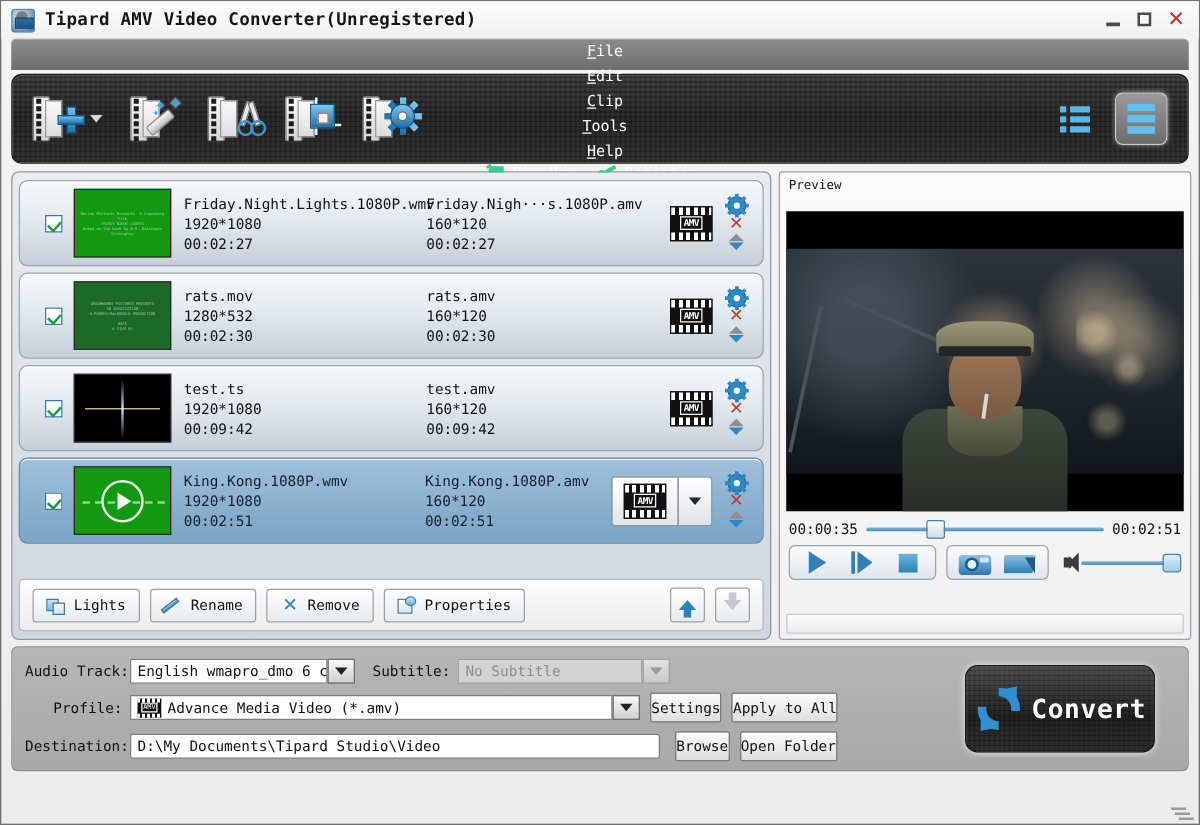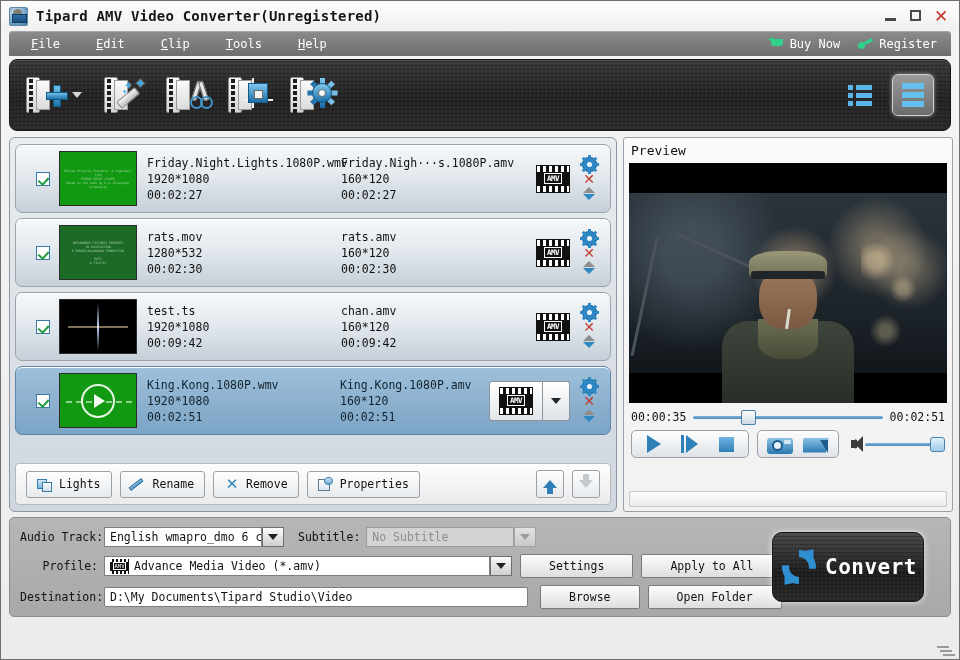--- a/index.html
+++ b/index.html
@@ -46,20 +46,21 @@
   .wb-min::after{content:"";position:absolute;left:2px;bottom:3px;width:11px;height:3px;background:#4a4a4a;}
   .wb-max::after{content:"";position:absolute;left:2px;top:2px;width:11px;height:11px;border:2px solid #4a4a4a;box-sizing:border-box;}
   .wb-close{color:#c0392b;font-size:17px;font-weight:bold;line-height:16px;text-align:center;font-family:"DejaVu Sans",sans-serif;}
 
   
   .menubar{
     height:25px;margin:0 8px;border-radius:4px 4px 0 0;
     background:linear-gradient(#8c8c8c,#6e6e6e);
     display:flex;align-items:center;color:#fff;
     box-shadow:inset 0 1px 0 #a6a6a6;
+    flex-direction:column;
   }
   .menu-item{
     padding:3px 14px;margin-left:8px;font-size:12px;color:#ffffff;white-space:nowrap;
   }
   .menu-item u{text-decoration:underline;}
   .menu-spacer{flex:1 1 auto;}
   .menu-right{display:flex;align-items:center;gap:18px;padding-right:14px;}
   .menu-right .mr{display:flex;align-items:center;gap:6px;color:#fff;font-size:12px;}
   .cart-ico{width:15px;height:12px;position:relative;display:inline-block;}
   .cart-ico::before{content:"";position:absolute;left:2px;top:1px;width:12px;height:7px;background:#2fd18b;border-radius:0 0 3px 3px;}
@@ -286,21 +287,21 @@
   .ar-dn{width:0;height:0;border-left:7px solid transparent;border-right:7px solid transparent;border-top:8px solid #c3c9ce;position:relative;}
   .ar-dn::after{content:"";position:absolute;left:-3px;top:-14px;width:6px;height:6px;background:#c3c9ce;}
 
   
   .preview{
     width:330px;height:375px;box-sizing:border-box;
     background:linear-gradient(#fafafa,#f1f1f1);
     border:1px solid #9aa1a8;border-radius:3px;
     padding:4px 5px;position:relative;
   }
-  .prev-label{font-size:13px;color:#111;margin:1px 0 5px 2px;}
+  .prev-label{font-size:10px;color:#111;margin:1px 0 15px 2px;}
   .video{
     width:318px;height:240px;background:#000;position:relative;overflow:hidden;
   }
   .vframe{
     position:absolute;left:0;right:0;top:30px;height:180px;
     background:
       radial-gradient(circle at 52% 42%, rgba(190,160,125,.55) 0 6%, transparent 22%),
       radial-gradient(circle at 78% 30%, rgba(255,220,170,.35) 0 4%, transparent 18%),
       radial-gradient(circle at 88% 42%, rgba(255,225,175,.30) 0 3%, transparent 14%),
       radial-gradient(circle at 20% 35%, rgba(150,170,190,.25) 0 10%, transparent 34%),
@@ -372,21 +373,21 @@
   .ddbtn{
     width:22px;height:20px;border:1px solid #6f6f6f;box-sizing:border-box;
     background:linear-gradient(#fbfbfb,#cfcfcf);display:flex;align-items:center;justify-content:center;
   }
   .ddbtn.disabled{background:linear-gradient(#e2e2e2,#c9c9c9);border-color:#a3a3a3;}
   .ddbtn .tri{width:0;height:0;border-left:5px solid transparent;border-right:5px solid transparent;border-top:6px solid #222;}
   .ddbtn.disabled .tri{border-top-color:#9c9c9c;}
   .sbtn{
     height:22px;border:1px solid #7a7a7a;border-radius:2px;
     background:linear-gradient(#fcfcfc,#dedede);
-    display:flex;align-items:center;justify-content:center;padding:0 28px;font-size:11.5px;color:#111;white-space:nowrap;
+    display:flex;align-items:center;justify-content:center;padding:0 0;font-size:11.5px;color:#111;white-space:nowrap;
   }
   .amv-ico{
     width:19px;height:15px;position:relative;background:#111;margin-right:5px;flex:0 0 auto;
     display:flex;align-items:center;justify-content:center;
   }
   .amv-ico .perf{position:absolute;left:0;right:0;top:0;height:3px;background:repeating-linear-gradient(90deg,#fff 0 2px,#111 2px 4px);}
   .amv-ico .perf.b{top:auto;bottom:0;}
   .amv-ico .lbl2{font-size:5.5px;color:#fff;border:1px solid #fff;padding:0 1px;line-height:6px;}
   .convert{
     position:absolute;right:26px;top:14px;width:150px;height:68px;border-radius:10px;
@@ -617,21 +618,21 @@
         <div class="thumb dark">
           <span class="flare"></span>
             <span class="flare2"></span>
         </div>
         <div class="meta meta-in">
           <div class="nm">test.ts</div>
           <div class="sub">1920*1080</div>
           <div class="sub">00:09:42</div>
         </div>
         <div class="meta meta-out">
-          <div class="nm">chan.amv</div>
+          <div class="nm">test.amv</div>
           <div class="sub">160*120</div>
           <div class="sub">00:09:42</div>
         </div>
         <div class="fmtbox">
           <div class="fmt-ico">
             <span class="perf"></span>
               <span class="perf b"></span>
             <span class="lbl">AMV</span>
           </div>
         </div>

